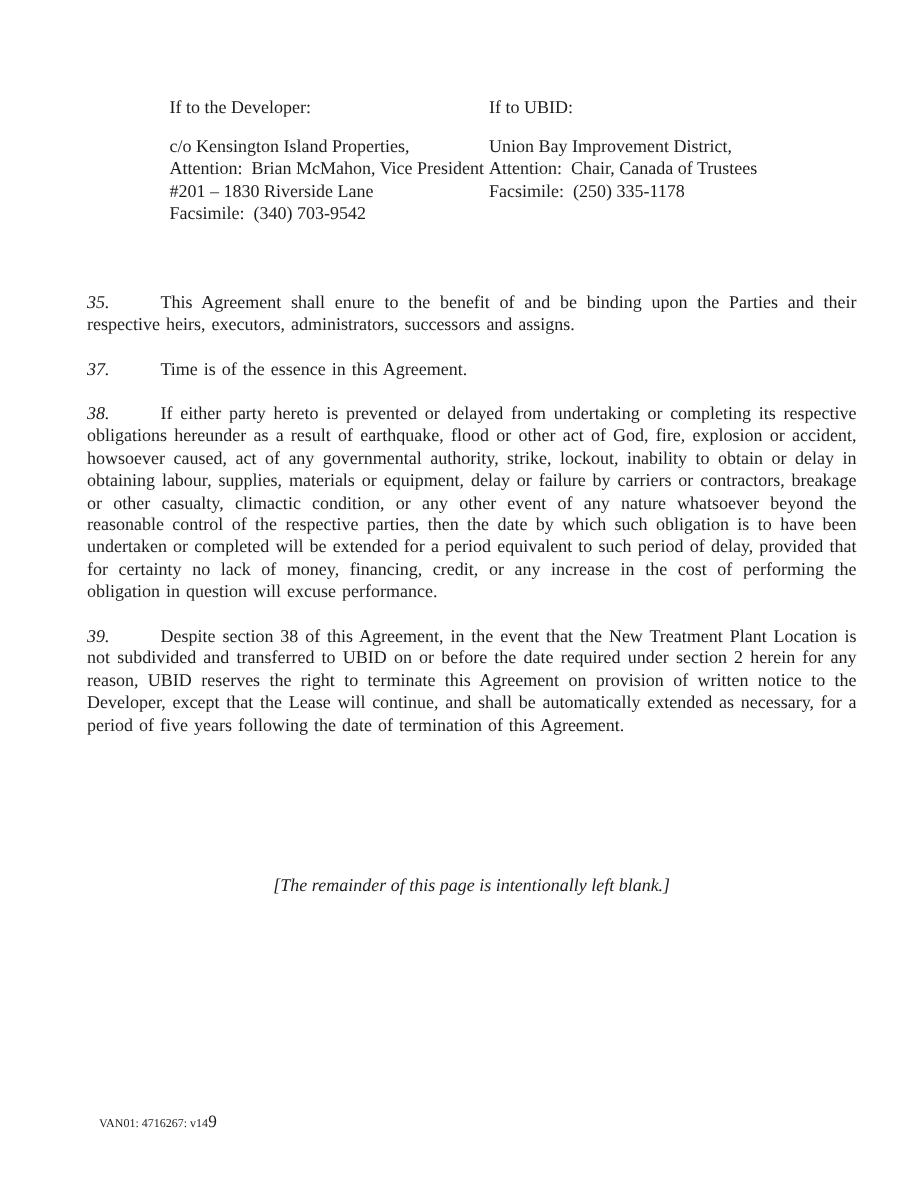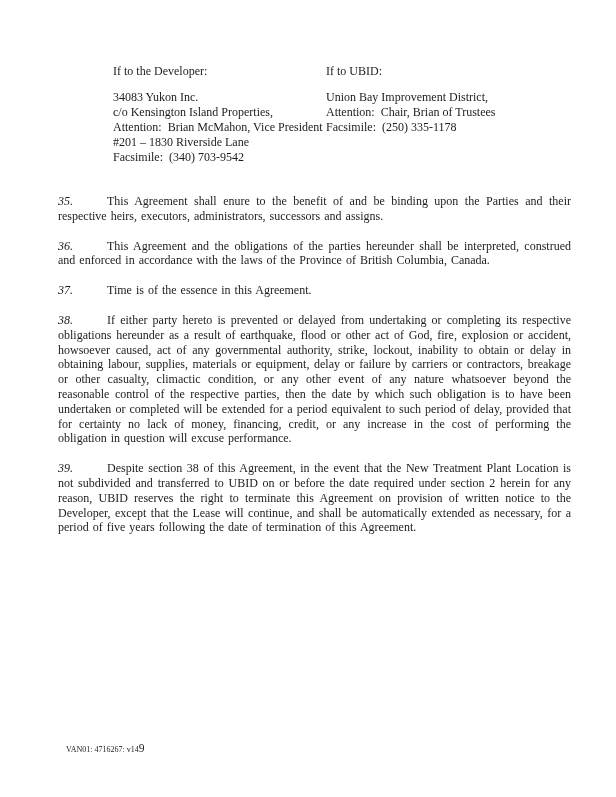--- a/index.html
+++ b/index.html
@@ -82,38 +82,37 @@
     font-size: 11.5px;
   }
 </style>
 </head>
 <body>
 
 <div class="page">
 
   <div class="notice-col developer">
     <p class="notice-label">If to the Developer:</p>
-    <p class="notice-line">34083 Yukon Inc.</p>
     <p class="notice-line">c/o Kensington Island Properties,</p>
     <p class="notice-line">Attention:  Brian McMahon, Vice President</p>
     <p class="notice-line">#201 – 1830 Riverside Lane</p>
     <p class="notice-line">Facsimile:  (340) 703-9542</p>
   </div>
 
   <div class="notice-col ubid">
     <p class="notice-label">If to UBID:</p>
     <p class="notice-line">Union Bay Improvement District,</p>
-    <p class="notice-line">Attention:  Chair, Brian of Trustees</p>
+    <p class="notice-line">Attention:  Chair, Canada of Trustees</p>
     <p class="notice-line">Facsimile:  (250) 335-1178</p>
   </div>
 
   <div class="clauses">
     <p class="clause"><span class="clause-num">35.</span><span>This Agreement shall enure to the benefit of and be binding upon the Parties and their respective heirs, executors, administrators, successors and assigns.</span></p>
-    <p class="clause"><span class="clause-num">36.</span><span>This Agreement and the obligations of the parties hereunder shall be interpreted, construed and enforced in accordance with the laws of the Province of British Columbia, Canada.</span></p>
     <p class="clause"><span class="clause-num">37.</span><span>Time is of the essence in this Agreement.</span></p>
     <p class="clause"><span class="clause-num">38.</span><span>If either party hereto is prevented or delayed from undertaking or completing its respective obligations hereunder as a result of earthquake, flood or other act of God, fire, explosion or accident, howsoever caused, act of any governmental authority, strike, lockout, inability to obtain or delay in obtaining labour, supplies, materials or equipment, delay or failure by carriers or contractors, breakage or other casualty, climactic condition, or any other event of any nature whatsoever beyond the reasonable control of the respective parties, then the date by which such obligation is to have been undertaken or completed will be extended for a period equivalent to such period of delay, provided that for certainty no lack of money, financing, credit, or any increase in the cost of performing the obligation in question will excuse performance.</span></p>
     <p class="clause"><span class="clause-num">39.</span><span>Despite section 38 of this Agreement, in the event that the New Treatment Plant Location is not subdivided and transferred to UBID on or before the date required under section 2 herein for any reason, UBID reserves the right to terminate this Agreement on provision of written notice to the Developer, except that the Lease will continue, and shall be automatically extended as necessary, for a period of five years following the date of termination of this Agreement.</span></p>
   </div>
 
+  <p class="blank-notice">[The remainder of this page is intentionally left blank.]</p>
 
   <div class="footer"><span>VAN01: 4716267: v14</span><span class="page-num">9</span></div>
 
 </div>
 
 </body></html>

